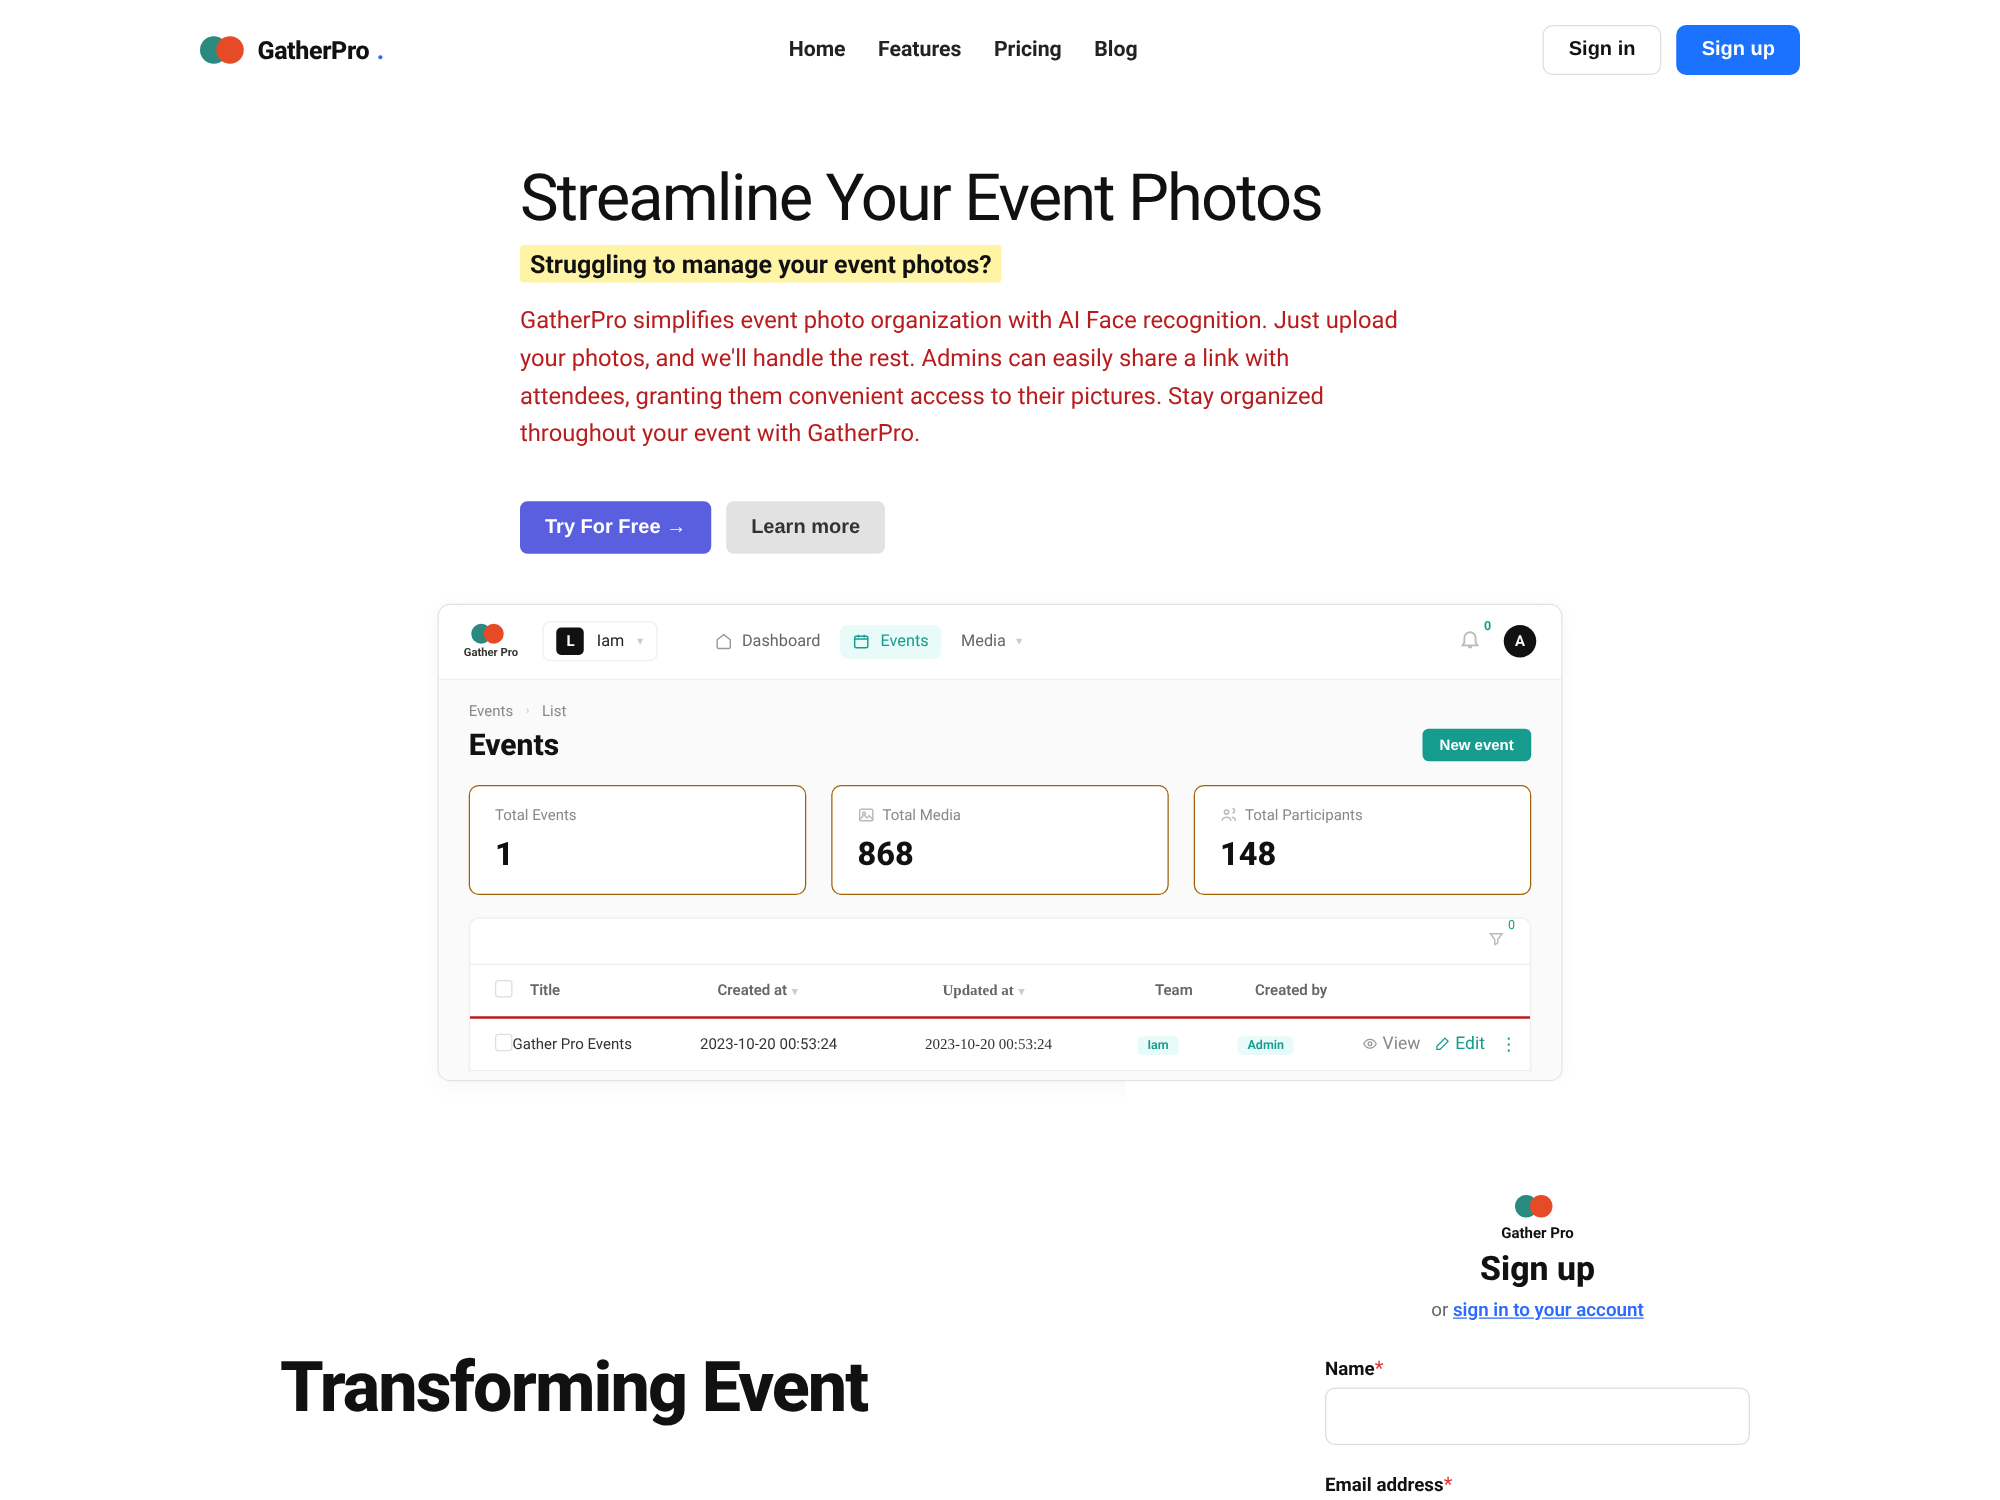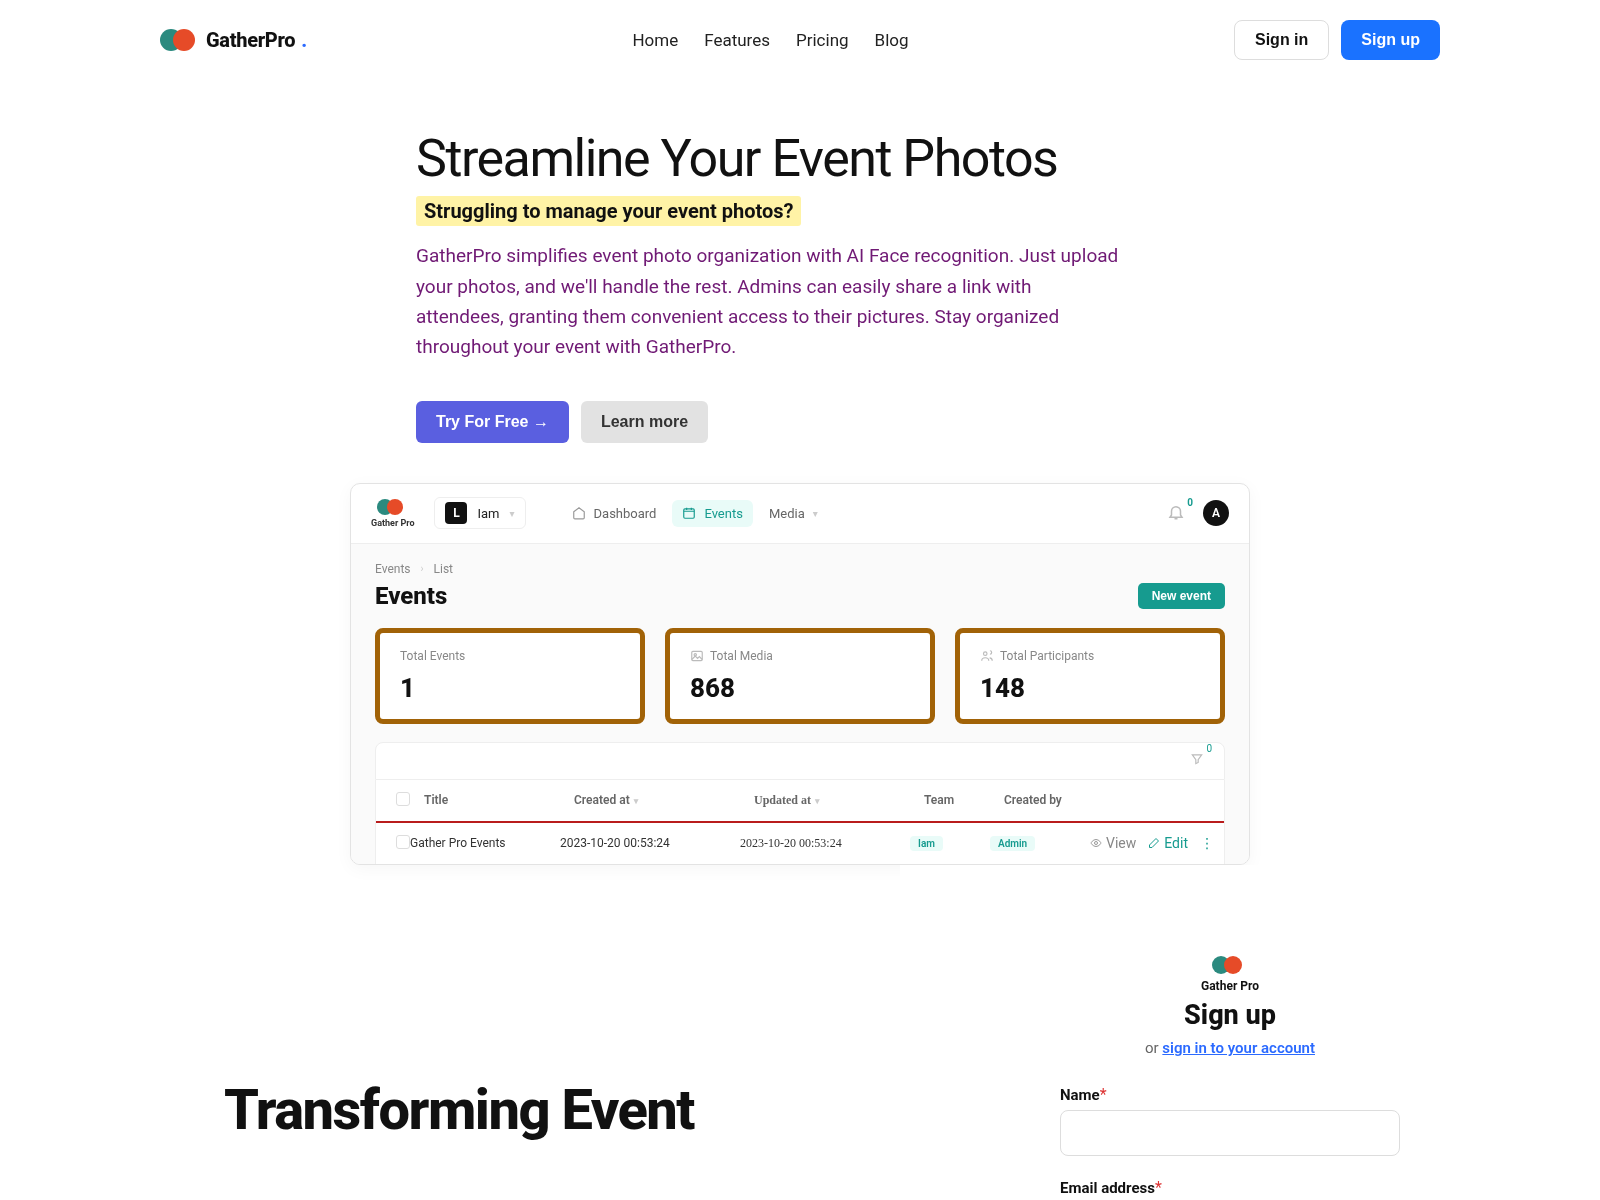--- a/index.html
+++ b/index.html
@@ -17,30 +17,30 @@
     padding: 0 160px;
   }
   .logo { display: flex; align-items: center; gap: 6px; font-weight: 800; font-size: 20px; letter-spacing: -0.3px;}
   .logo-mark { position: relative; width: 40px; height: 24px; }
   .c-left, .c-right {
     position: absolute; width: 22px; height: 22px; border-radius: 50%; top: 1px;
   }
   .c-left { left: 0; background:#2b8a7f; }
   .c-right { left: 13px; background:#e64b28; }
   .dot { color:#2b6aff; font-weight: 800; }
-  .nav-center { display: flex; gap: 26px; font-weight: 400; font-size: 17px; color:#222; }
+  .nav-center { display: flex; gap: 26px; font-weight: 700; font-size: 17px; color:#222; }
   .nav-center a { cursor: pointer; }
   .nav-right { display:flex; gap:12px; }
   .btn { border-radius: 8px; padding: 10px 20px; font-weight: 600; font-size: 16px; cursor: pointer; border: none; display:inline-flex; align-items:center;}
   .btn-outline { background:#fff; border:1px solid #ddd; color:#111; }
   .btn-primary { background:#1a72ff; color:#fff; }
   .hero { padding: 50px 160px 0 416px; max-width: 1280px; }
   h1.headline { font-size: 52px; font-weight: 400; letter-spacing: -1.5px; line-height: 1.1; margin-bottom: 12px; }
   .highlight-q { display:inline; background:#fff3a6; font-weight: 700; font-size: 20px; padding: 3px 8px; border-radius: 3px;}
-  .hero-desc { margin-top: 18px; font-size: 19px; color:#701a75; line-height: 1.6; max-width: 780px;}
+  .hero-desc { margin-top: 18px; font-size: 19px; color:#b91c1c; line-height: 1.6; max-width: 780px;}
   .hero-cta { margin-top: 38px; display:flex; gap:12px; }
   .btn-purple { background:#5a5fe0; color:#fff; padding: 12px 20px; font-size: 16px; font-weight: 700; border-radius: 6px;}
   .btn-gray { background:#e2e2e2; color:#333; padding: 12px 20px; font-size: 16px; font-weight: 700; border-radius: 6px;}
   .shot-wrap { padding: 40px 160px 0; }
   .shot {
     border: 1px solid #e3e3e3; border-radius: 10px; overflow:hidden; background:#fff;
     box-shadow: 0 4px 18px rgba(0,0,0,0.04);
     height: 382px;
     margin: 0 190px;
   }
@@ -60,21 +60,21 @@
   .topbar-right { margin-left:auto; display:flex; align-items:center; gap:18px;}
   .bell { position:relative; color:#999; }
   .badge0 { position:absolute; top:-6px; right:-8px; background:transparent; color:#169b8f; font-size:10px; font-weight:700;}
   .avatar { width:26px; height:26px; border-radius:50%; background:#111; color:#fff; display:flex; align-items:center; justify-content:center; font-size:12px; font-weight:600;}
   .shot-body { padding: 18px 24px; background:#fafafa;}
   .bc { font-size: 12px; color:#888; display:flex; gap:10px; align-items:center;}
   .sec-head { display:flex; justify-content:space-between; align-items:center; margin-top:6px;}
   .sec-title { font-size: 24px; font-weight:800; }
   .btn-new { background:#169b8f; color:#fff; padding: 6px 14px; font-size: 12px; border-radius: 5px; font-weight:600;}
   .stats { display:flex; gap:20px; margin-top: 18px;}
-  .card { flex:1; background:#fff; border:5px solid #a16207; border-radius:8px; padding: 16px 20px;}
+  .card { flex:1; background:#fff; border:1px solid #a16207; border-radius:8px; padding: 16px 20px;}
   .card-label { font-size: 12px; color:#888; display:flex; align-items:center; gap:6px;}
   .card-val { font-size: 26px; font-weight:800; margin-top:10px; color:#111;}
   .filter-bar { margin-top:18px; background:#fff; border:1px solid #eee; border-radius:8px 8px 0 0; height: 38px; display:flex; align-items:center; justify-content:flex-end; padding: 0 20px; position:relative;}
   .filter-ic { color:#bbb; position:relative;}
   .filter-ic sup { color:#169b8f; font-size:10px; position:absolute; top:-8px; right:-8px;}
   .tbl { background:#fff; border:1px solid #eee; border-top:none;}
   .th-row, .td-row { display:flex; align-items:center; padding: 12px 20px; font-size: 12px;}
   .th-row { color:#666; font-weight:600; border-bottom:2px solid #b91c1c;}
   .td-row { color:#333; }
   .col-chk{ width: 28px;}

